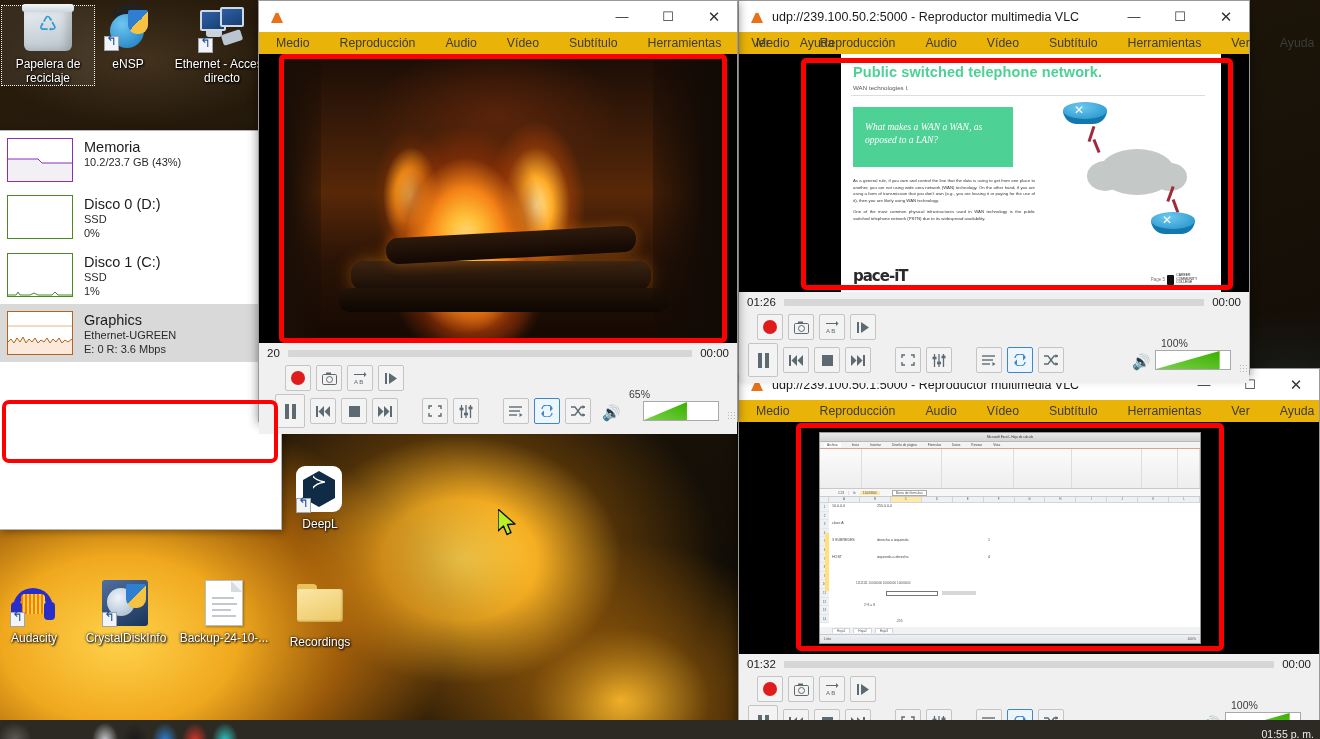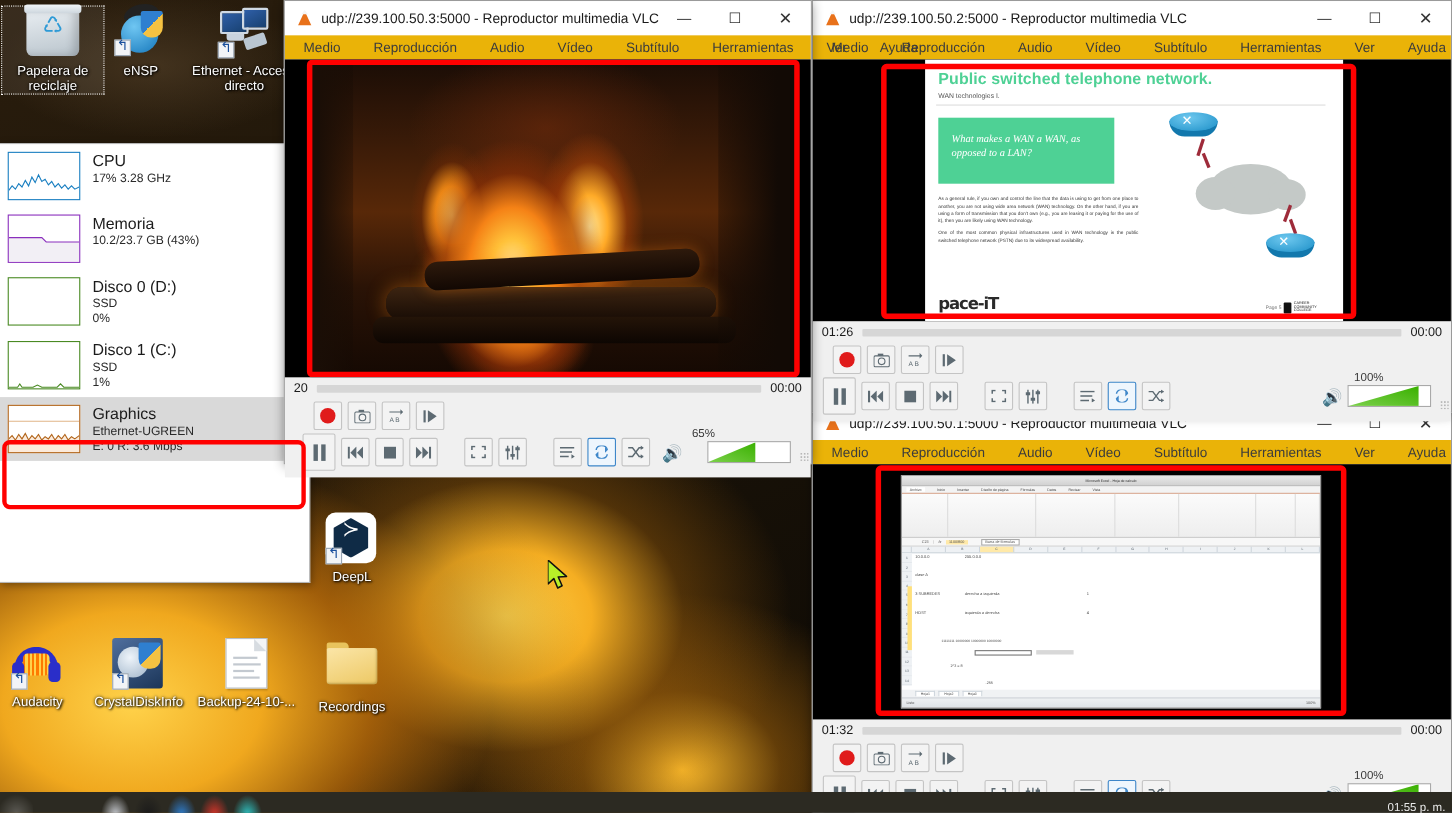--- a/index.html
+++ b/index.html
@@ -301,31 +301,20 @@
 </div>
 
 <div class="dicon" style="left:274px; top:580px;">
   <div class="glyph">
       <div class="fold"></div>
     </div>
   <span class="lbl">Recordings</span>
 </div>
 
 <div id="taskmgr">
-  <div class="tm-row">
-    <div class="tm-graph" style="border:1px solid #1a7fc1;">
-      <svg width="64" height="42" viewBox="0 0 64 42" preserveAspectRatio="none">
-        <polyline points="0,34 3,30 6,33 9,28 12,31 15,25 18,30 21,22 24,27 27,20 30,26 33,24 36,29 39,26 42,31 45,28 48,32 51,29 54,33 57,30 60,33 64,31" fill="none" stroke="#1a7fc1" stroke-width="1"></polyline>
-      </svg>
-    </div>
-    <div class="tm-txt">
-      <div class="tm-name">CPU</div>
-      <div class="tm-sub">17% 3.28 GHz</div>
-    </div>
-  </div>
 
   <div class="tm-row">
     <div class="tm-graph" style="border:1px solid #8a2fbd;">
       <svg width="64" height="42" viewBox="0 0 64 42" preserveAspectRatio="none">
         <path d="M0,20 L30,20 L34,24 L64,24 L64,42 L0,42 Z" fill="#f2eff5" stroke="none"></path>
         <polyline points="0,20 30,20 34,24 64,24" fill="none" stroke="#8a2fbd" stroke-width="1"></polyline>
       </svg>
     </div>
     <div class="tm-txt">
       <div class="tm-name">Memoria</div>
@@ -604,21 +593,21 @@
           <div class="volbar">
             <div class="fill" style="width:86%; background:linear-gradient(to top right,#7bd04a,#39b000); clip-path: polygon(0 100%, 100% 0, 100% 100%);"></div>
           </div>
         </div>
       </div>
     </div>
     <div class="grip"></div>
   </div>
 </div>
 
-<div class="vlc" style="left:738px; top:0px; width:582px; height:375px; z-index:20;">
+<div class="vlc" style="left:738px; top:0px; width:512px; height:375px; z-index:20;">
   <div class="vlc-title">
     <div class="vlc-cone"></div>
     <div class="vlc-ttxt">udp://239.100.50.2:5000 - Reproductor multimedia VLC</div>
     <div class="wbtns">
       <div class="wbtn">—</div>
       <div class="wbtn">☐</div>
       <div class="wbtn cl">✕</div>
     </div>
   </div>
   <div class="vlc-menu">
@@ -782,21 +771,20 @@
         </div>
       </div>
     </div>
     <div class="grip"></div>
   </div>
 </div>
 
 <div class="vlc" style="left:258px; top:0px; width:480px; height:422px; z-index:30;">
   <div class="vlc-title">
     <div class="vlc-cone"></div>
-    <div class="vlc-ttxt">udp://239.100.50.3:5000 - Reproductor multimedia VLC</div>
     <div class="wbtns">
       <div class="wbtn">—</div>
       <div class="wbtn">☐</div>
       <div class="wbtn cl">✕</div>
     </div>
   </div>
   <div class="vlc-menu">
     <span>Medio</span>
     <span>Reproducción</span>
     <span>Audio</span>

